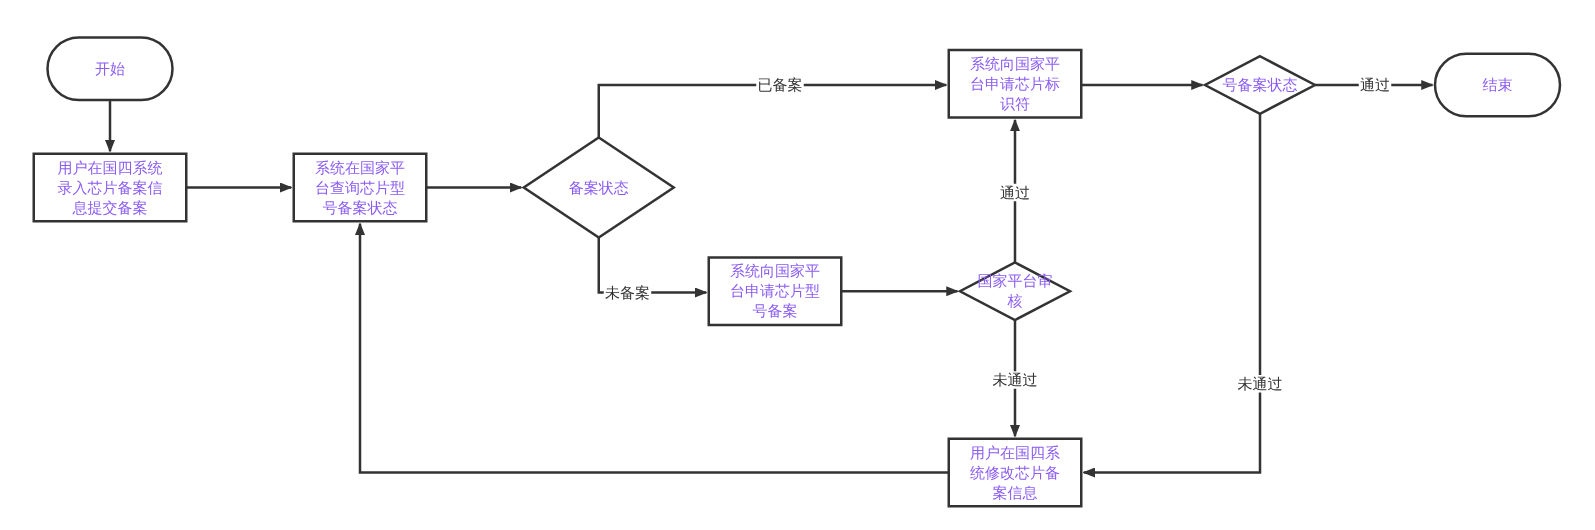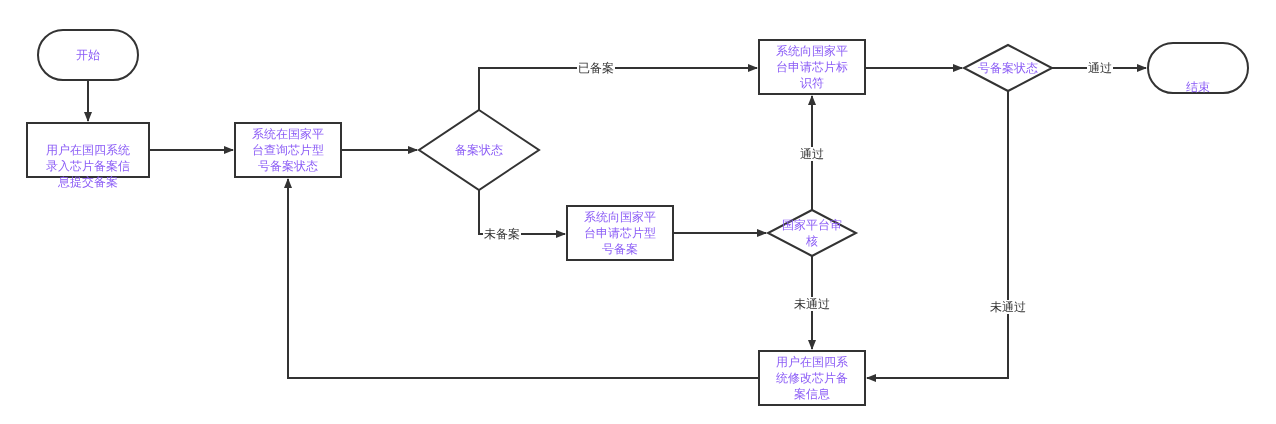--- a/index.html
+++ b/index.html
@@ -44,39 +44,39 @@
       <polygon points="479,110 539,150 479,190 419,150" class="shape"></polygon>
       <rect x="759" y="40" width="106" height="54" class="shape"></rect>
       <polygon points="1008,45 1052,68 1008,91 964,68" class="shape"></polygon>
       <rect x="1148" y="43" width="100" height="50" rx="25" ry="25" class="shape"></rect>
       <rect x="567" y="206" width="106" height="54" class="shape"></rect>
       <polygon points="812,210 856,233 812,256 768,233" class="shape"></polygon>
       <rect x="759" y="351" width="106" height="54" class="shape"></rect>
     </g>
 </svg>
 <div id="labels-layer">
-    <div class="edge-label" style="left: 596px; top: 68px;">已备案</div>
+    <div class="edge-label" style="left: 624px; top: 68px;">已备案</div>
     <div class="edge-label" style="left: 502px; top: 234px;">未备案</div>
     <div class="edge-label" style="left: 812px; top: 154px;">通过</div>
     <div class="edge-label" style="left: 812px; top: 304px;">未通过</div>
     <div class="edge-label" style="left: 1100px; top: 68px;">通过</div>
     <div class="edge-label" style="left: 1008px; top: 307px;">未通过</div>
     <div class="node-label" style="left: 38px; top: 30px; width: 100px; height: 50px;">开始</div>
-    <div class="node-label" style="left: 27px; top: 123px; width: 122px; height: 54px; margin-top: 16px;">用户在国四系统
+    <div class="node-label" style="left: 27px; top: 123px; width: 122px; height: 54px;">用户在国四系统
 录入芯片备案信
 息提交备案</div>
     <div class="node-label" style="left: 235px; top: 123px; width: 106px; height: 54px; text-align: center;">系统在国家平
 台查询芯片型
 号备案状态</div>
     <div class="node-label" style="left: 419px; top: 110px; width: 120px; height: 80px;">备案状态</div>
     <div class="node-label" style="left: 759px; top: 40px; width: 106px; height: 54px;">系统向国家平
 台申请芯片标
 识符</div>
     <div class="node-label" style="left: 964px; top: 45px; width: 88px; height: 46px;">号备案状态</div>
-    <div class="node-label" style="left: 1148px; top: 43px; width: 100px; height: 50px; margin-top: 19px;">结束</div>
+    <div class="node-label" style="left: 1148px; top: 43px; width: 100px; height: 50px;">结束</div>
     <div class="node-label" style="left: 567px; top: 206px; width: 106px; height: 54px;">系统向国家平
 台申请芯片型
 号备案</div>
     <div class="node-label" style="left: 768px; top: 210px; width: 88px; height: 46px;">国家平台审
 核</div>
     <div class="node-label" style="left: 759px; top: 351px; width: 106px; height: 54px;">用户在国四系
 统修改芯片备
 案信息</div>
   </div>
 

